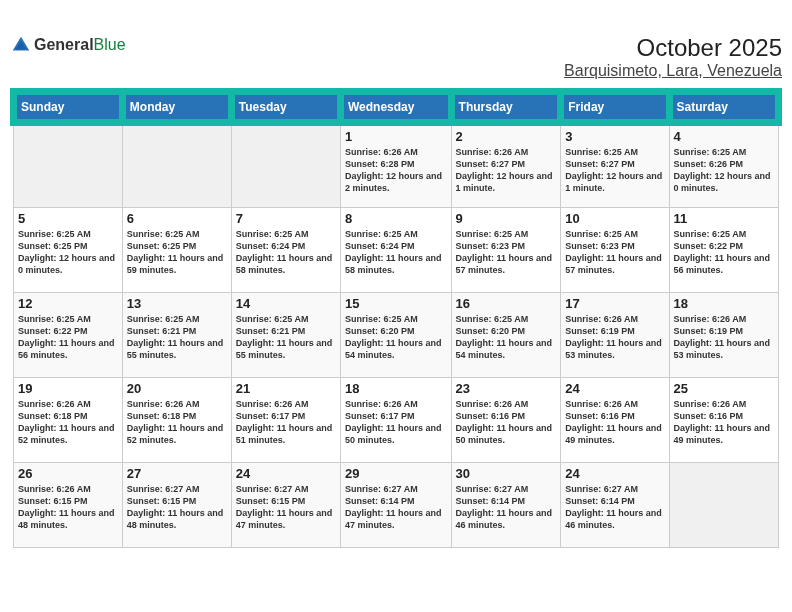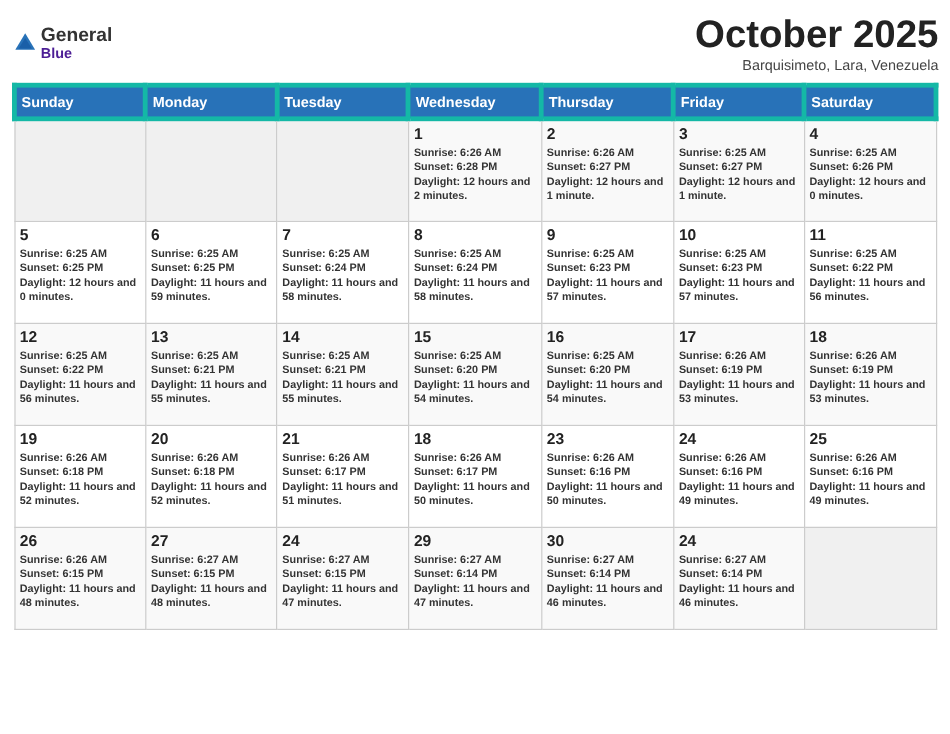--- a/index.html
+++ b/index.html
@@ -21,63 +21,65 @@
       justify-content: space-between;
       align-items: center;
       margin-bottom: 8px;
     }
     .logo {
       display: flex;
       align-items: center;
     }
     .logo-text {
       display: flex;
-      flex-direction: column;
+      flex-direction: row;
       line-height: 1;
     }
     .logo-general {
       font-size: 16px;
       font-weight: bold;
       color: #333;
     }
     .logo-blue {
-      font-size: 12px;
-      font-weight: bold;
-      color: #4c1d95;
+      font-size: 16px;
+      font-weight: normal;
+      color: #15803d;
     }
     .logo-icon {
       width: 22px;
       height: 22px;
       margin-right: 2px;
     }
     .title-block {
       text-align: right;
     }
     .month-title {
-      font-size: 32px;
-      font-weight: bold;
+      font-size: 24px;
+      font-weight: normal;
       color: #222;
+      margin-top: 24px;
     }
     .location {
-      font-size: 12px;
+      font-size: 16px;
       color: #444;
+      text-decoration: underline;
     }
     .calendar {
       width: 100%;
       border-collapse: collapse;
       font-size: 10px;
     }
     .calendar thead th {
       background: #2872b8;
       color: #fff;
       padding: 5px 4px;
       text-align: left;
       font-size: 12px;
       font-weight: bold;
-      border: 4px solid #14b8a6;
+      border: 7px solid #14b8a6;
     }
     .calendar tbody td {
       border: 1px solid #ccc;
       vertical-align: top;
       padding: 3px 4px;
       width: 113px;
       height: 85px;
     }
     .day-number {
       font-size: 13px;

